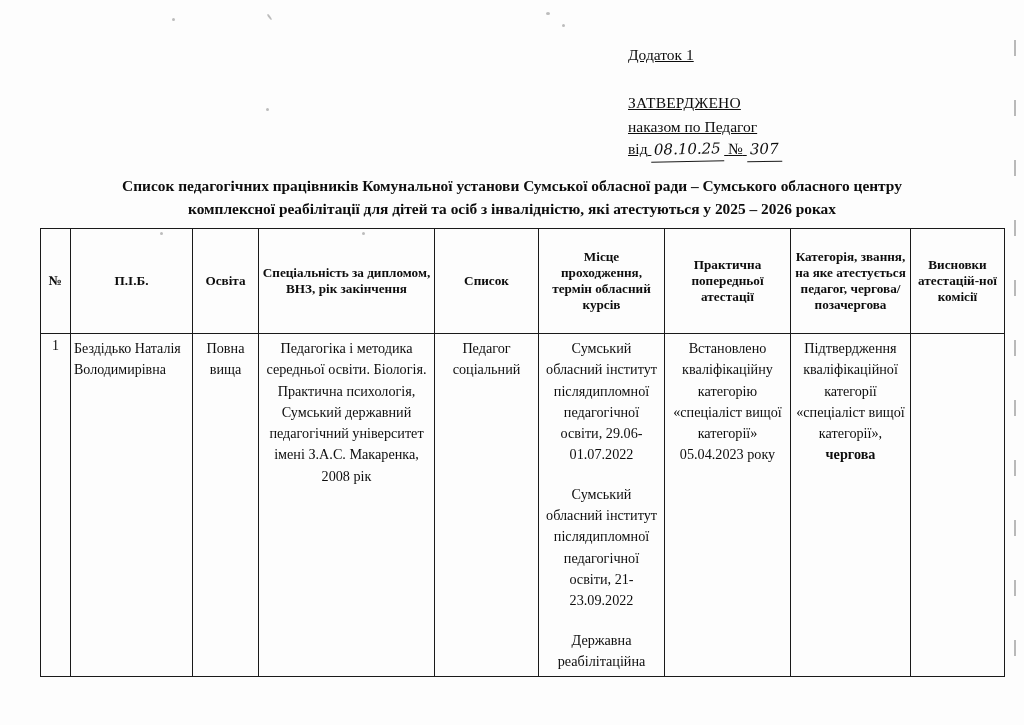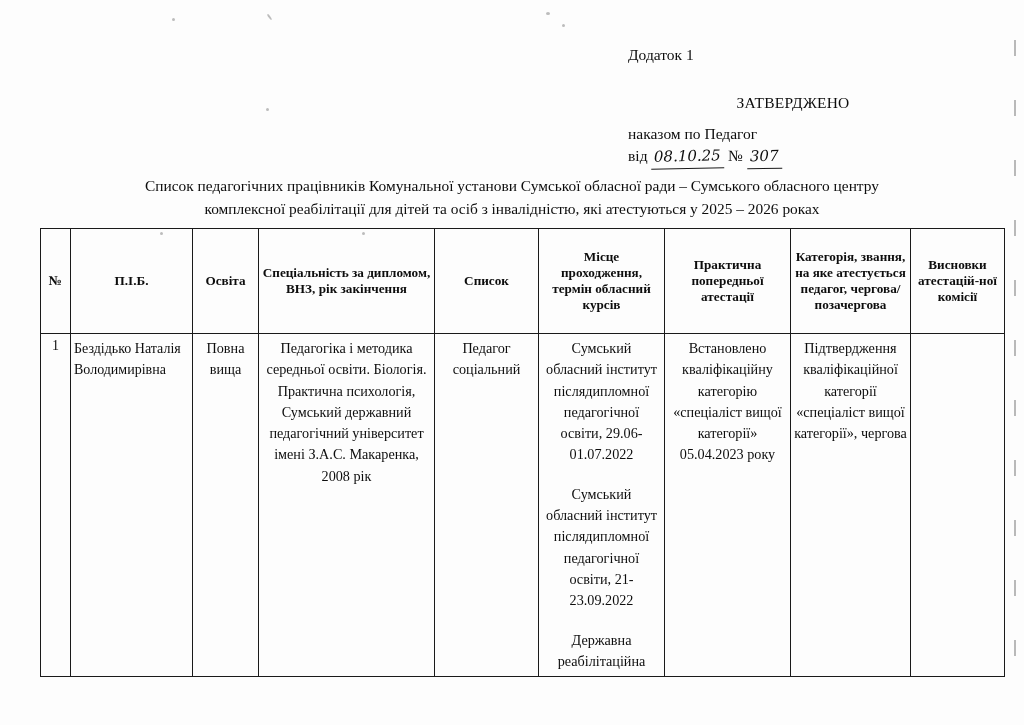--- a/index.html
+++ b/index.html
@@ -44,41 +44,42 @@
   }
 
   .header-block {
     position: absolute;
     top: 44px;
     right: 66px;
     width: 330px;
     font-size: 15.5px;
     line-height: 1.45;
     text-align: left;
+    text-decoration: underline;
   }
   .header-block .line1 { margin-bottom: 26px; }
-  .approve { margin-bottom: 8px; letter-spacing: .2px; text-align: center; }
+  .approve { margin-bottom: 1px; letter-spacing: .2px; }
   .order-line { white-space: nowrap; }
   .hand {
     font-family: "DejaVu Serif", serif;
     font-style: italic;
     font-size: 15px;
     border-bottom: 1px solid #1a1a1a;
     padding: 0 3px;
     display: inline-block;
     transform: rotate(-1.2deg);
   }
 
   .title {
     position: absolute;
     top: 174px;
     left: 62px;
     width: 900px;
     text-align: center;
-    font-weight: normal;
+    font-weight: bold;
     font-size: 15.4px;
     line-height: 1.5;
   }
 
   table.main {
     position: absolute;
     top: 228px;
     left: 40px;
     width: 964px;
     border-collapse: collapse;
@@ -108,21 +109,21 @@
     padding-left: 7px;
     padding-top: 6px;
   }
   td.c-edu, td.c-spec, td.c-post, td.c-place, td.c-prev, td.c-cat {
     text-align: center;
     font-size: 14.2px;
     line-height: 1.5;
     padding-top: 6px;
   }
   td.c-cat { font-weight: normal; }
-  .bold { font-weight: normal; }
+  .bold { font-weight: bold; }
   .gap { display: block; height: 18px; }
 
   
   col.w-num   { width: 30px; }
   col.w-name  { width: 122px; }
   col.w-edu   { width: 66px; }
   col.w-spec  { width: 176px; }
   col.w-post  { width: 104px; }
   col.w-place { width: 126px; }
   col.w-prev  { width: 126px; }

